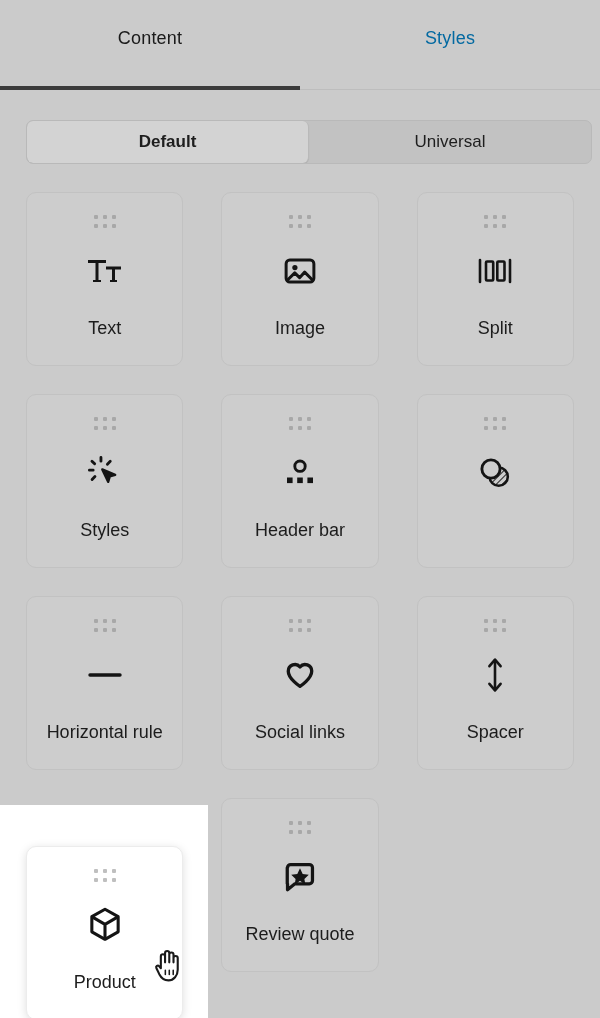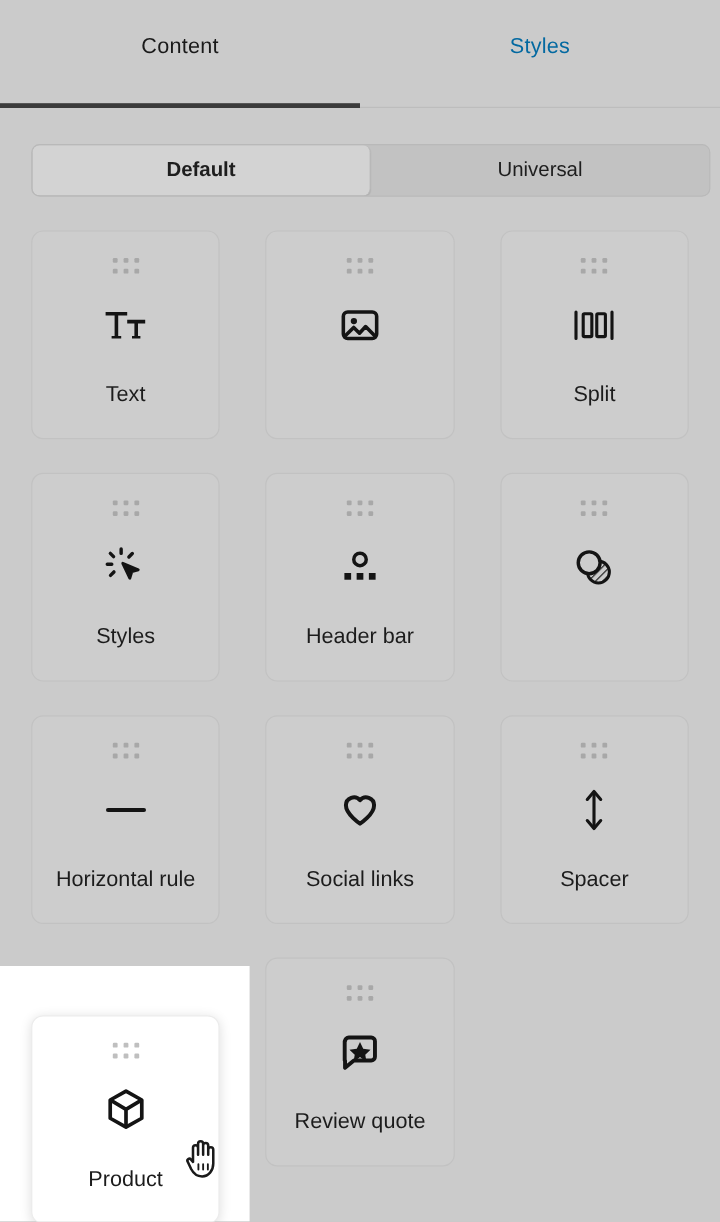--- a/index.html
+++ b/index.html
@@ -208,20 +208,21 @@
         <i></i>
         <i></i>
       </span>
     <span class="glyph">
       <svg width="34" height="34" viewBox="0 0 24 24" fill="none">
         <rect x="2.2" y="4.2" width="19.6" height="15.6" rx="2.6" stroke="#141414" stroke-width="2.1"></rect>
         <circle cx="8.4" cy="9.6" r="1.85" fill="#141414"></circle>
         <path d="M3.2 18.4l5.1-5.1 3.4 3.4 3.6-3.9 5.5 5.6" stroke="#141414" stroke-width="2.1" stroke-linejoin="round" stroke-linecap="round"></path>
       </svg>
     </span>
+    <span class="label">Image</span>
   </div>
 
   <div class="card">
     <span class="handle">
         <i></i>
         <i></i>
         <i></i>
         <i></i>
         <i></i>
         <i></i>

